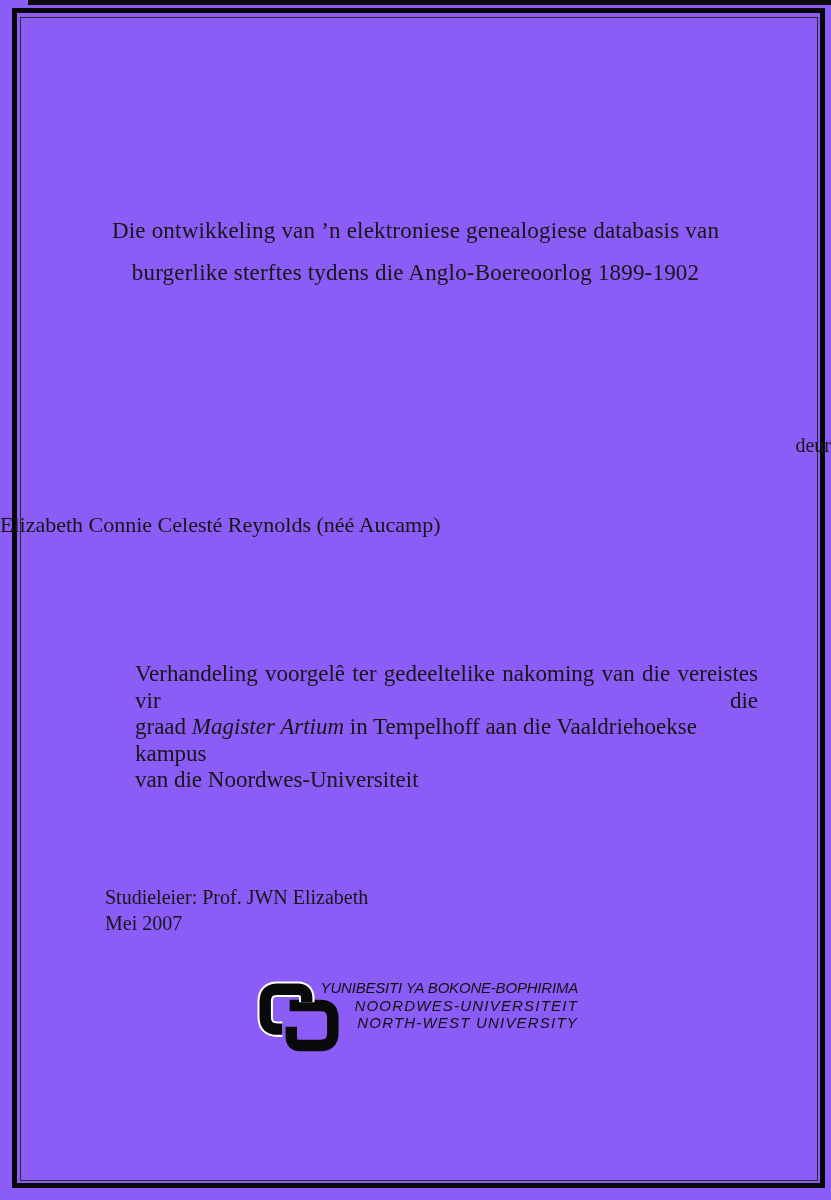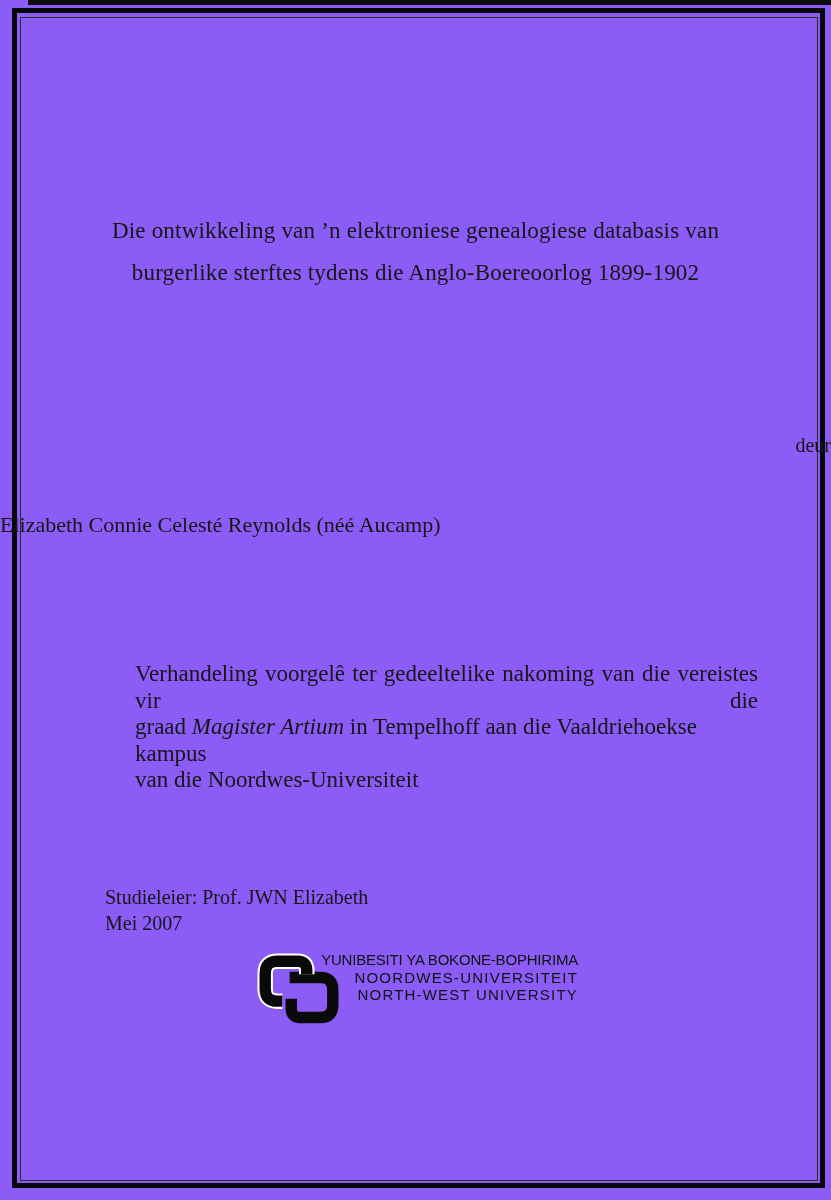--- a/index.html
+++ b/index.html
@@ -63,22 +63,22 @@
   }
   .submission .ital { font-style: italic; }
   .supervisor-block {
     position: absolute;
     top: 884px; left: 105px;
     font-size: 20px;
     line-height: 26px;
   }
   .logo-group {
     position: absolute;
-    top: 948px; left: 253px;
-    width: 330px; height: 80px;
+    top: 976px; left: 253px;
+    width: 330px; height: 80px; font-style: italic;
   }
   .logo-mark {
     position: absolute;
     left: 0; top: 1px;
     width: 92px; height: 75px;
   }
   .logo-text {
     position: absolute;
     left: 65px; top: 3px;
     width: 260px;

